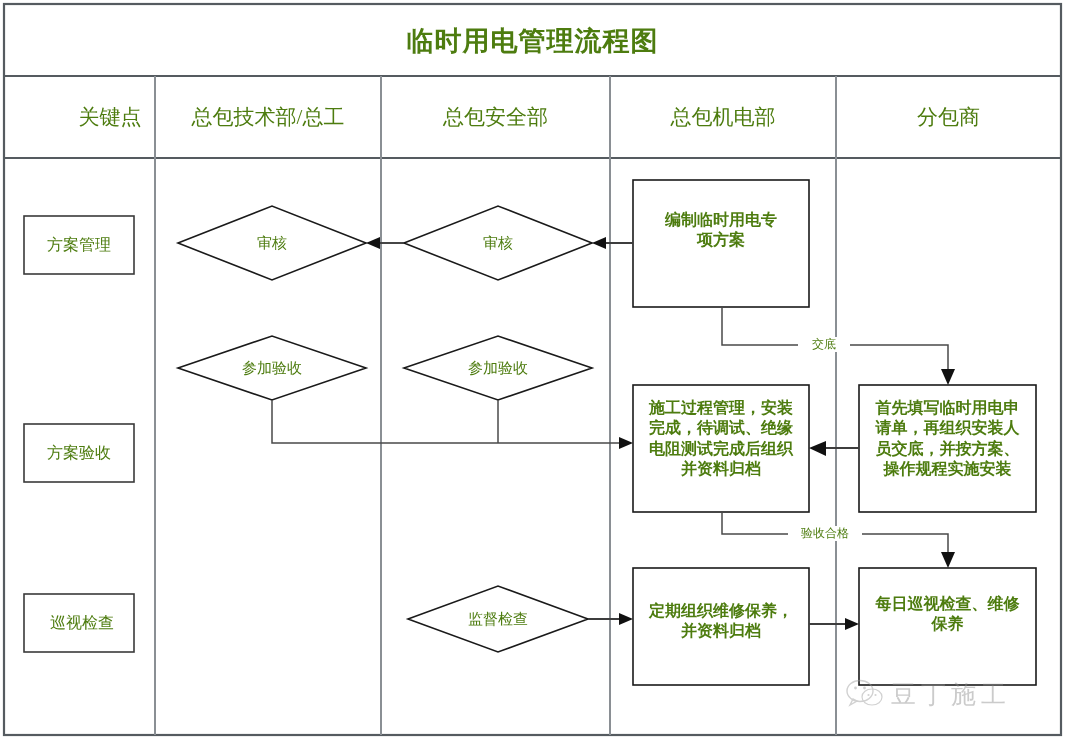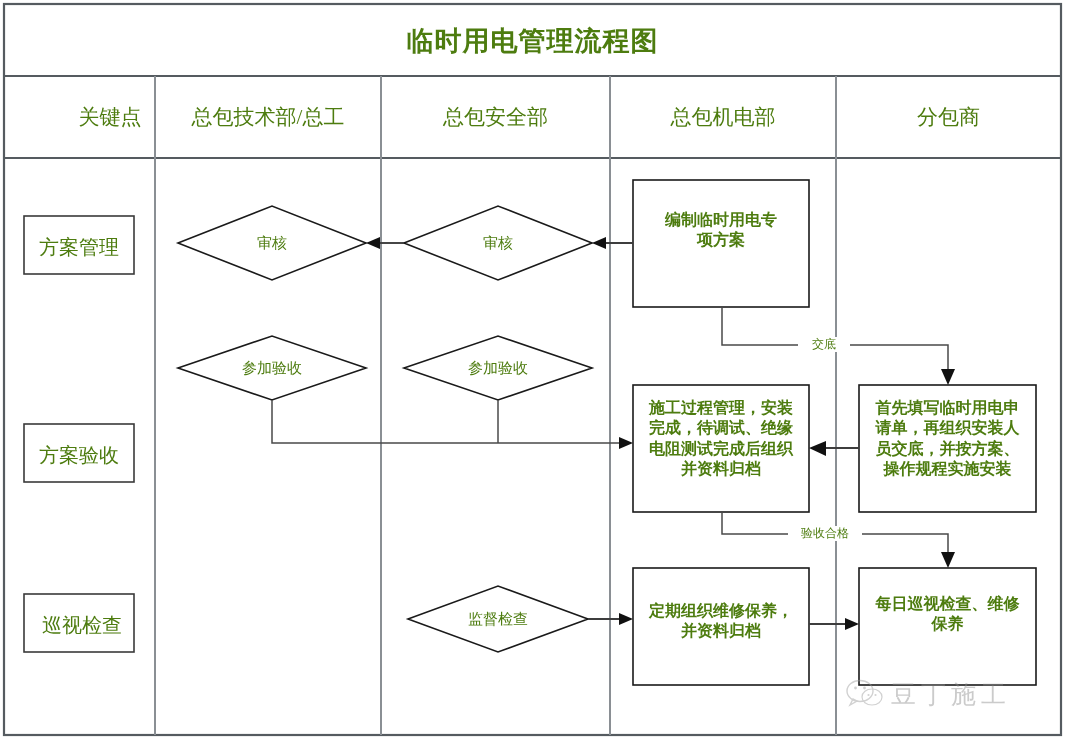--- a/index.html
+++ b/index.html
@@ -44,21 +44,21 @@
   .title-txt {
     font-size: 27px;
     font-weight: 700;
     letter-spacing: 1px;
   }
   .header-txt {
     font-size: 21px;
     font-weight: 400;
   }
   .key-txt {
-    font-size: 20px;
+    font-size: 16px;
   }
   .node-txt {
     font-size: 16px;
     font-weight: bold;
   }
   .diamond-txt {
     font-size: 15px;
   }
   .edge-label {
     font-size: 12px;

